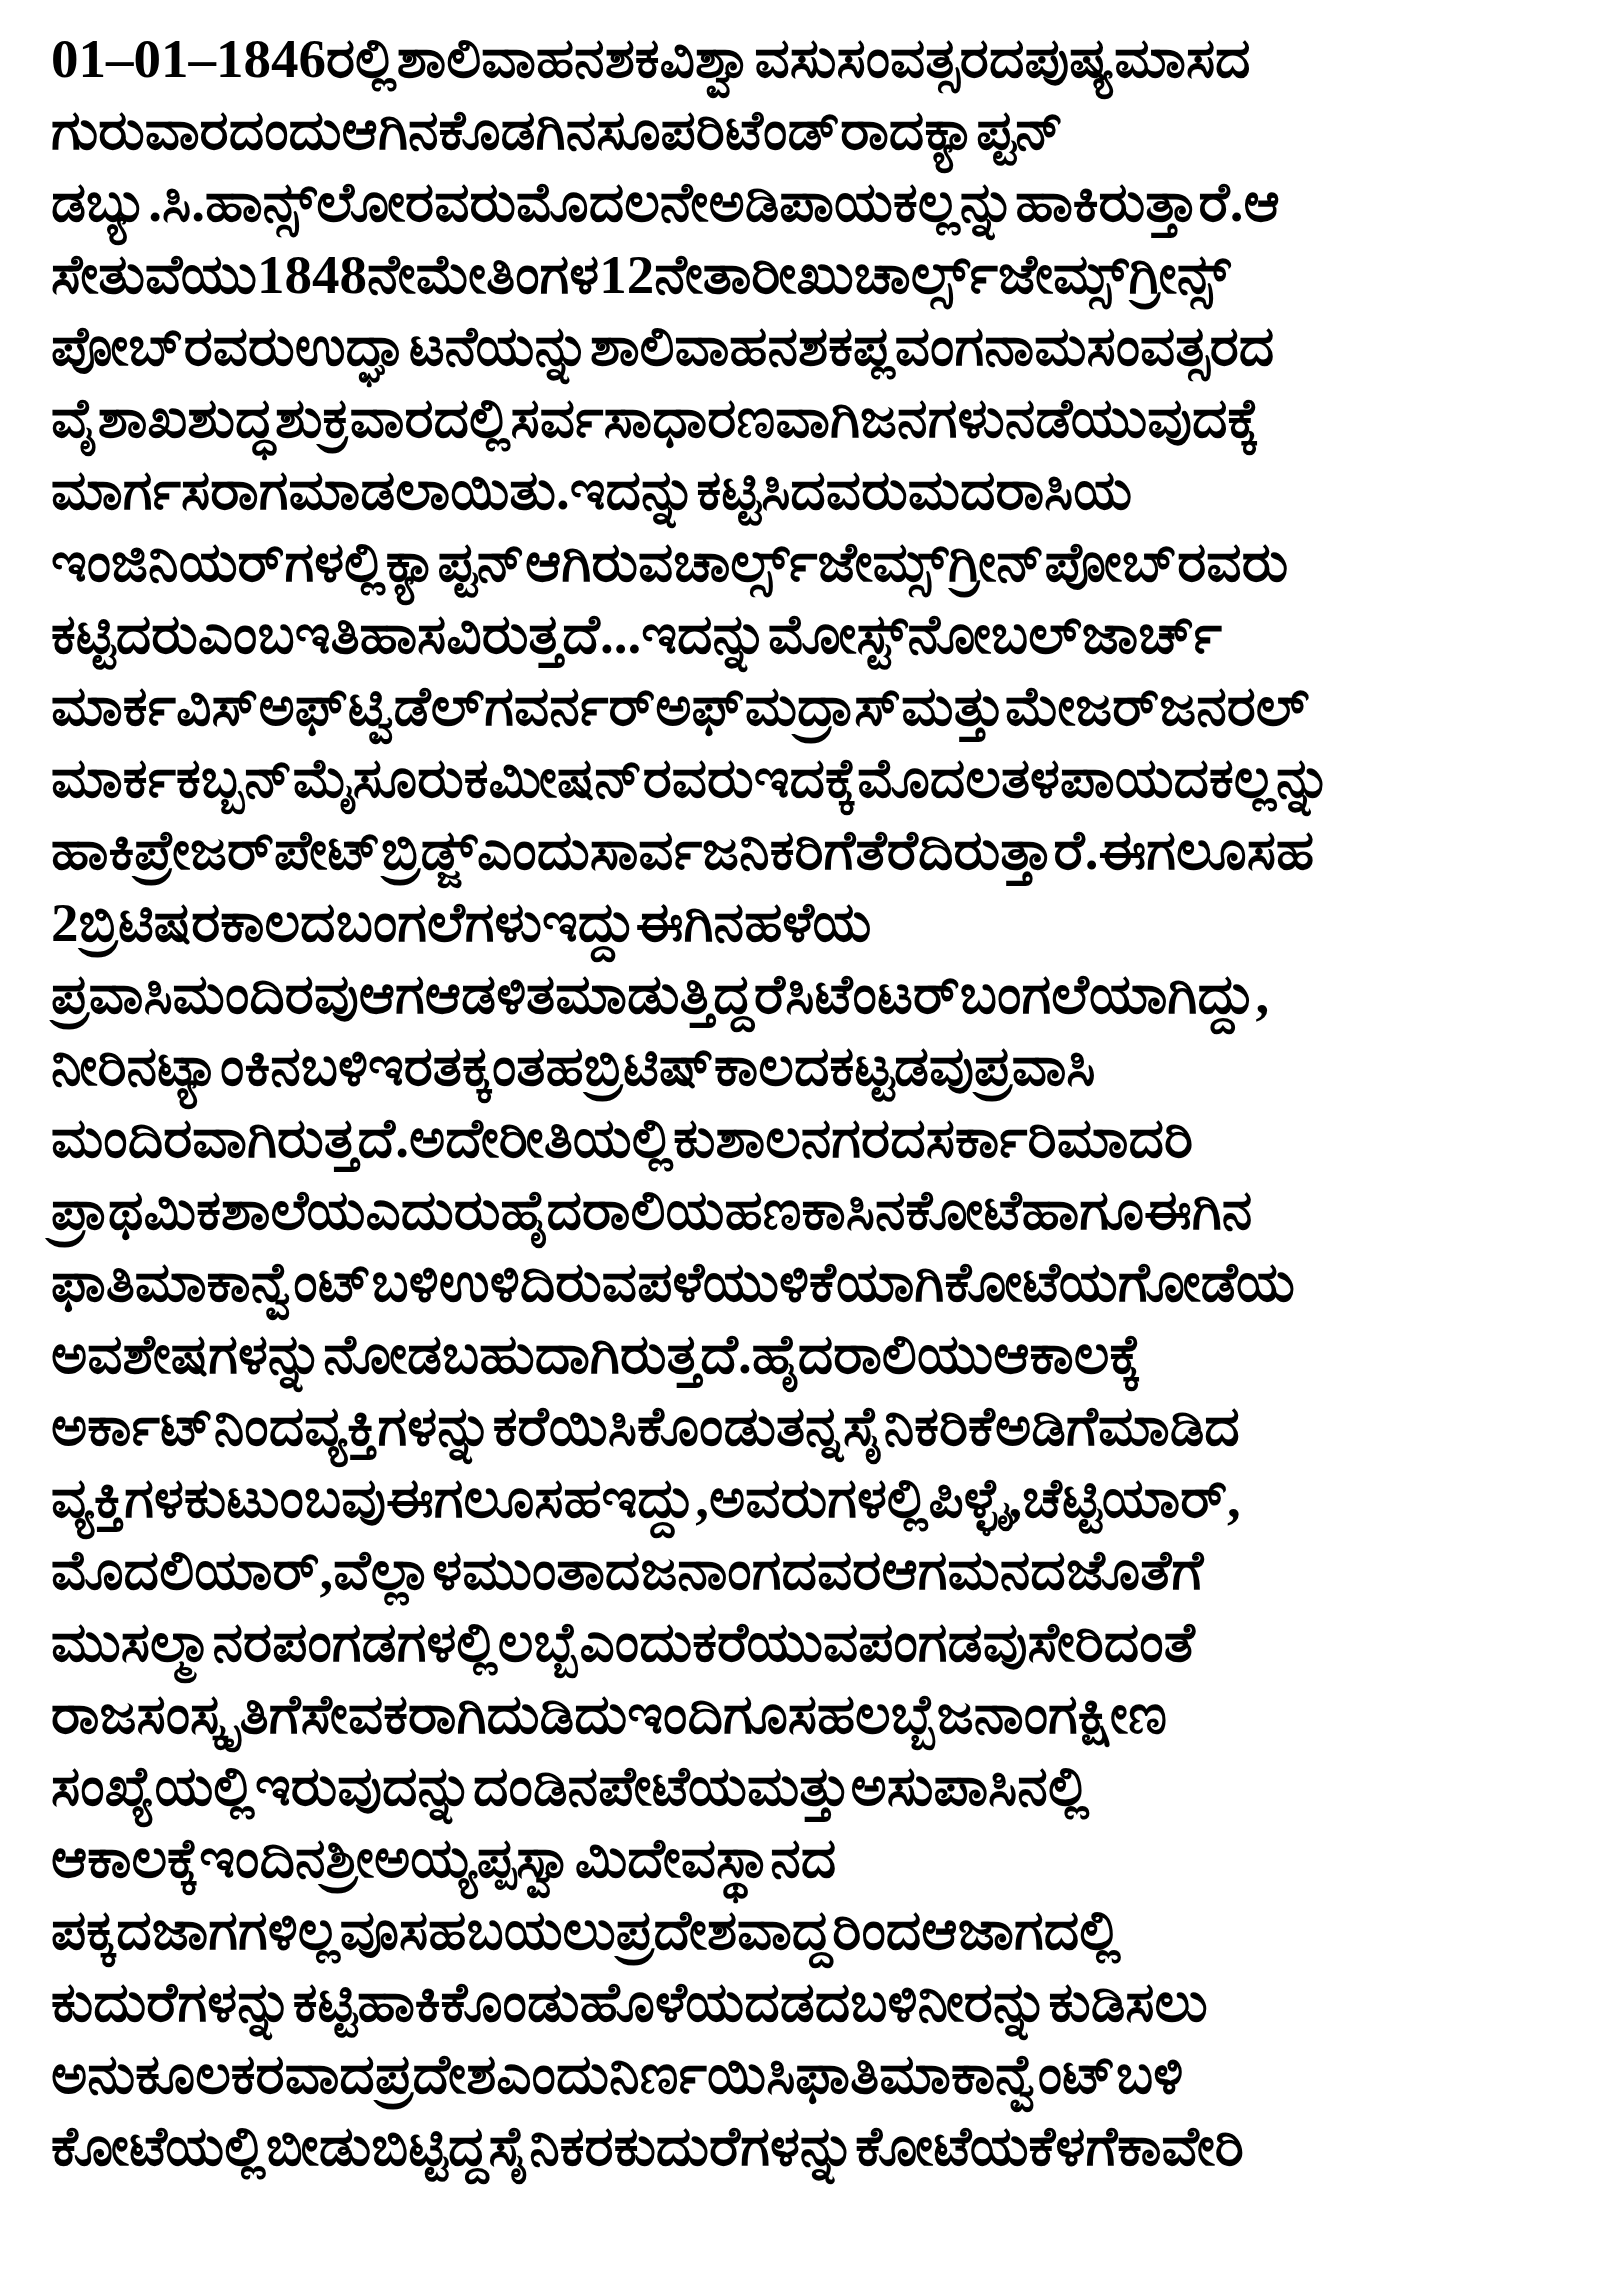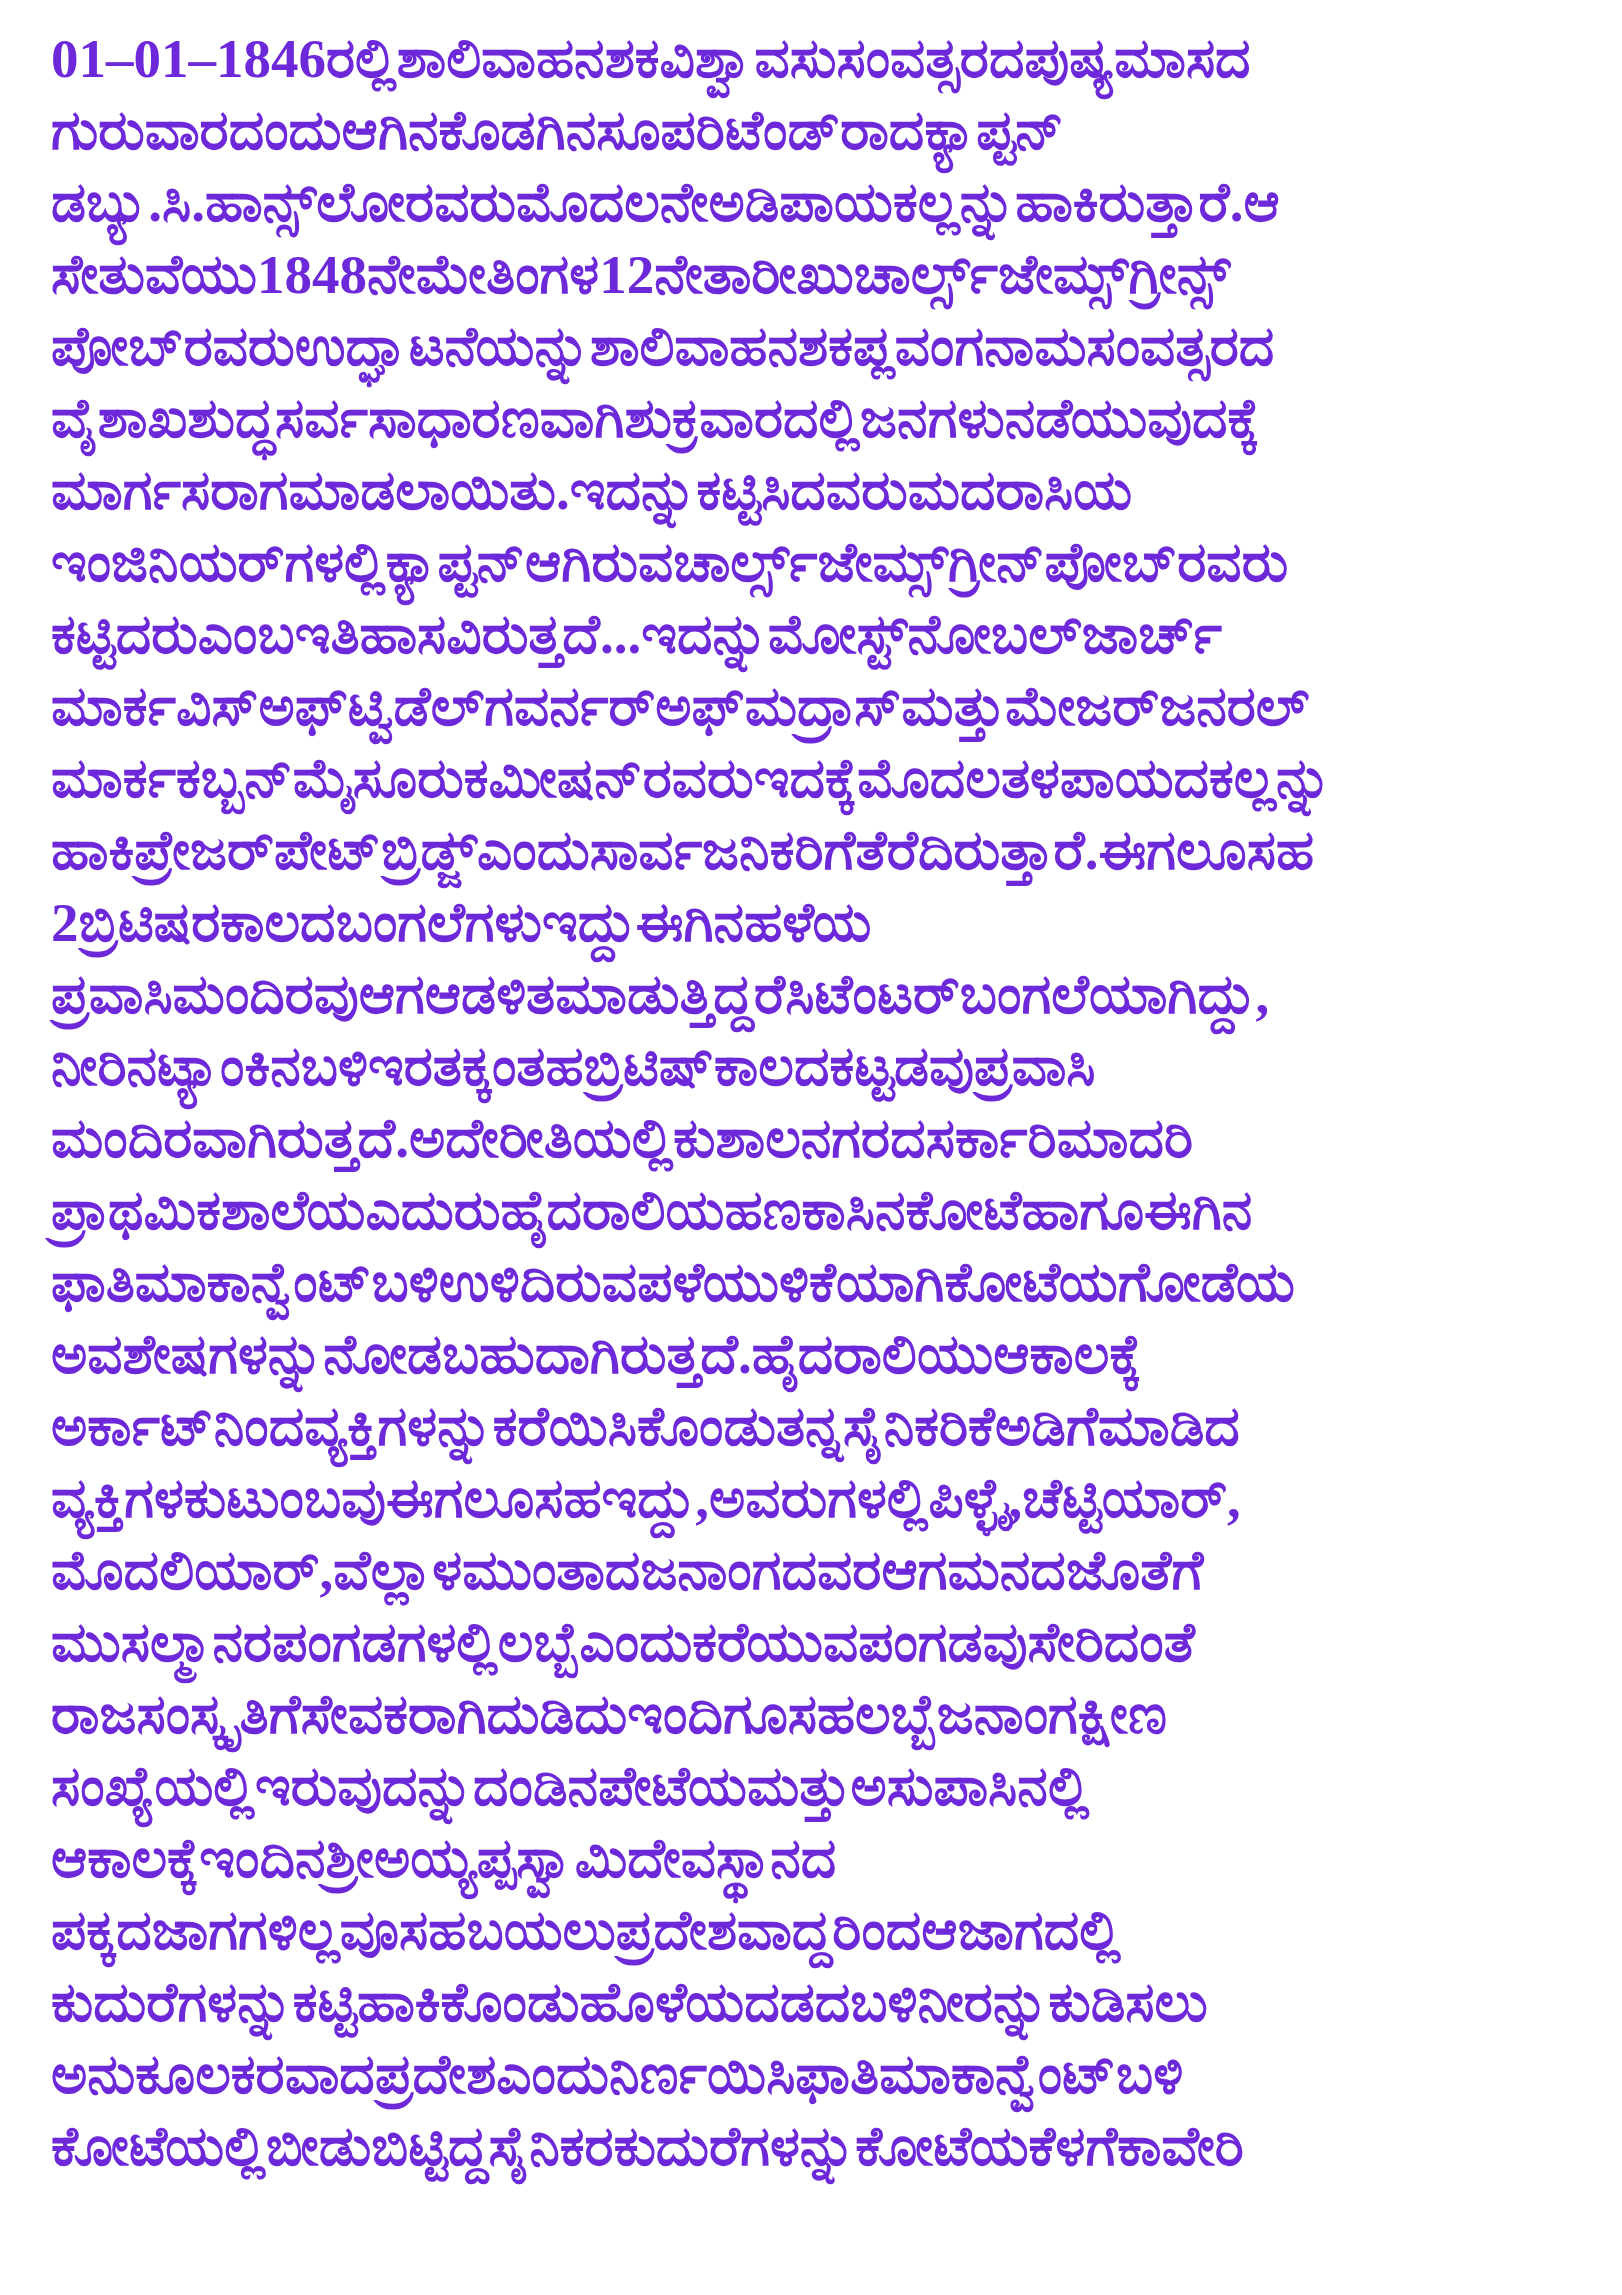--- a/index.html
+++ b/index.html
@@ -16,21 +16,21 @@
     box-sizing: border-box;
     padding: 19.6px 9.2px 0 51px;
   }
   .text-block {
     width: 1563px;
   }
   .line {
     font-family: "Liberation Serif", "DejaVu Serif", serif;
     font-weight: 700;
     font-size: 55px;
-    color: #6d28d9;
+    color: #000000;
     height: 72px;
     line-height: 77px;
     white-space: nowrap;
     text-align: justify;
     text-align-last: justify;
     overflow: visible;
   }
   
   .line::after {
     content: "";
@@ -85,22 +85,22 @@
       <div class="words line">
         <span>ಪೋಬ್‌ರವರು</span>
         <span>ಉದ್ಘಾಟನೆಯನ್ನು</span>
         <span>ಶಾಲಿವಾಹನ</span>
         <span>ಶಕಪ್ಲವಂಗನಾಮ</span>
         <span>ಸಂವತ್ಸರದ</span>
       </div>
       <div class="words line">
         <span>ವೈಶಾಖ</span>
         <span>ಶುದ್ಧ</span>
+        <span>ಶುಕ್ರವಾರದಲ್ಲಿ</span>
         <span>ಸರ್ವಸಾಧಾರಣವಾಗಿ</span>
-        <span>ಶುಕ್ರವಾರದಲ್ಲಿ</span>
         <span>ಜನಗಳು</span>
         <span>ನಡೆಯುವುದಕ್ಕೆ</span>
       </div>
       <div class="words line">
         <span>ಮಾರ್ಗಸರಾಗ</span>
         <span>ಮಾಡಲಾಯಿತು.</span>
         <span>ಇದನ್ನು</span>
         <span>ಕಟ್ಟಿಸಿದವರು</span>
         <span>ಮದರಾಸಿಯ</span>
       </div>

